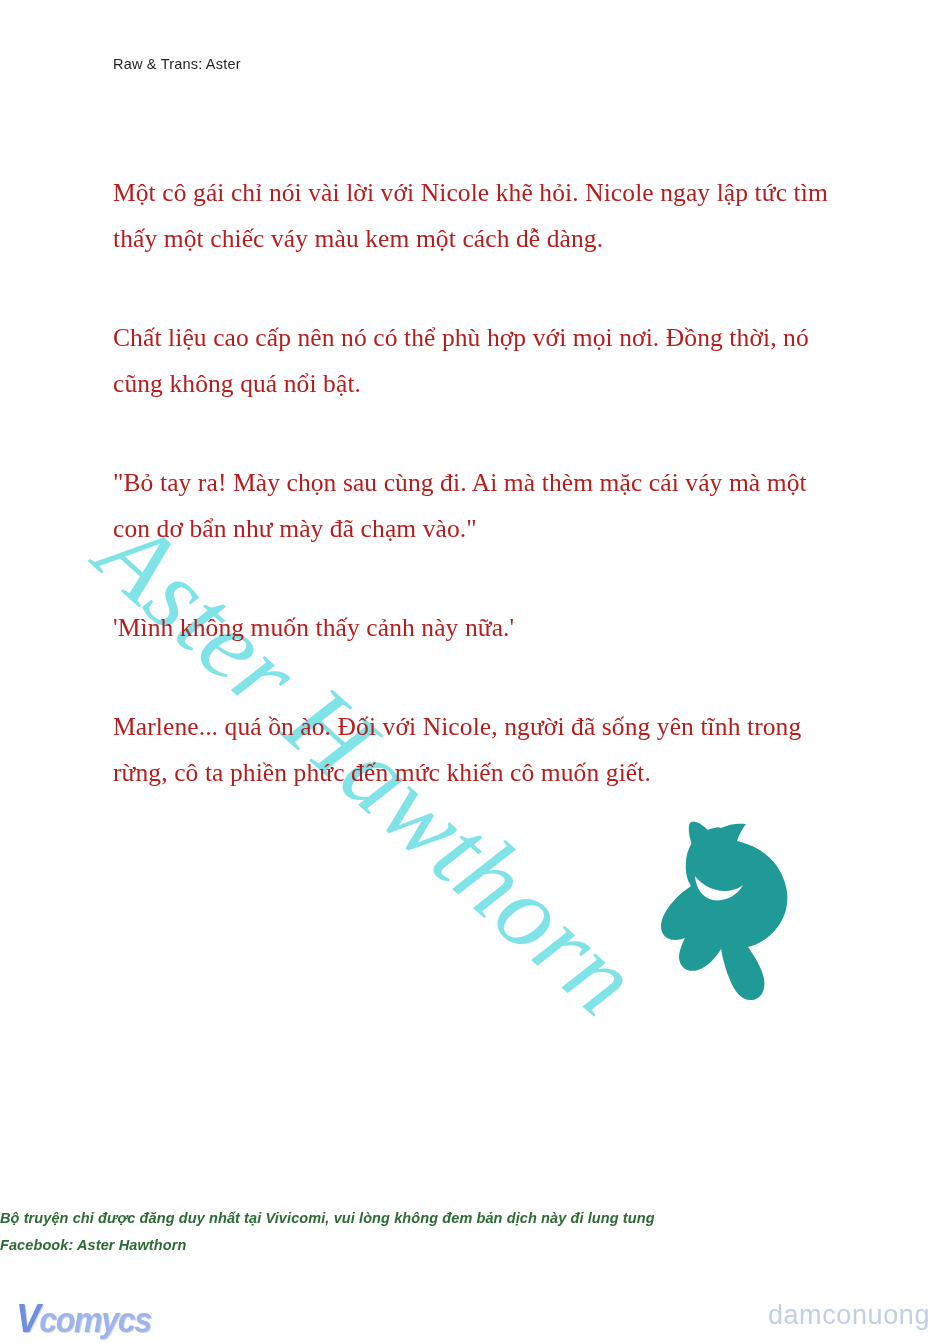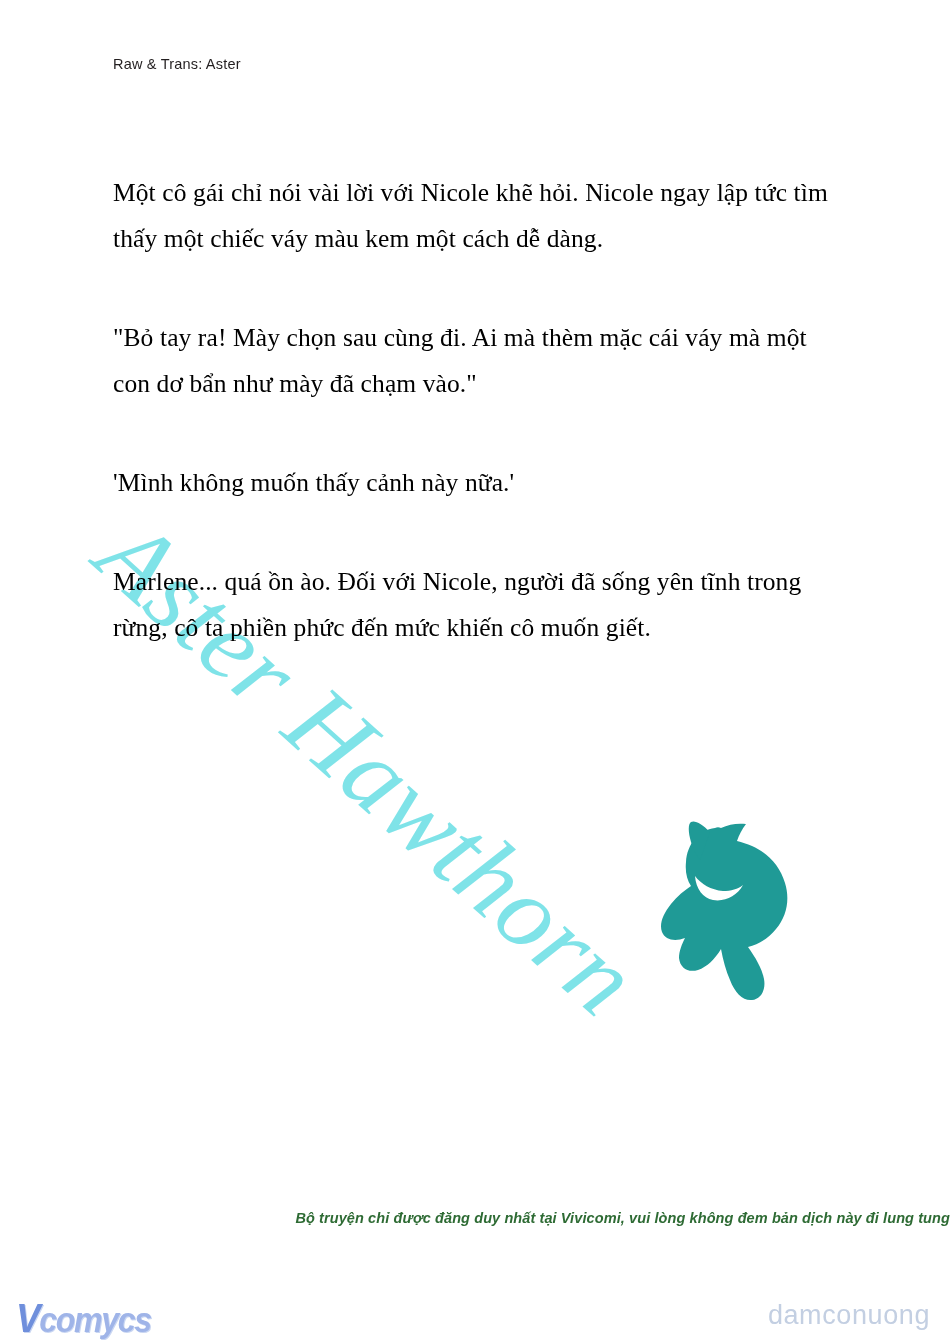--- a/index.html
+++ b/index.html
@@ -74,33 +74,33 @@
     position: absolute;
     left: 113px;
     top: 170px;
     width: 725px;
     z-index: 4;
   }
   .para {
     font-family: "Liberation Serif", serif;
     font-size: 25.5px;
     line-height: 46px;
-    color: #000000;
+    color: #b91c1c;
     margin: 0 0 53px 0;
     letter-spacing: 0.1px;
   }
   .para:last-child { margin-bottom: 0; }
 
   
   .footer-note {
     position: absolute;
-    left: 16px;
+    left: 0;
     right: 0;
     top: 1205px;
-    text-align: right;
+    text-align: left;
     z-index: 4;
   }
   .footer-note .fline {
     font-family: "Liberation Sans", sans-serif;
     font-weight: bold;
     font-style: italic;
     font-size: 14.5px;
     color: #2e6b34;
     line-height: 27px;
     letter-spacing: 0.1px;
@@ -182,26 +182,28 @@
         M40,56
         C46,64 56,70 68,71
         C76,71 83,69 88,65
         C82,76 70,82 58,80
         C48,78 41,69 40,56 Z"></path>
     </svg>
   </div>
 
   <div class="content">
     <p class="para">Một cô gái chỉ nói vài lời với Nicole khẽ hỏi. Nicole ngay lập tức tìm thấy một chiếc váy màu kem một cách dễ dàng.</p>
+    <p class="para">Chất liệu cao cấp nên nó có thể phù hợp với mọi nơi. Đồng thời, nó cũng không quá nổi bật.</p>
     <p class="para">"Bỏ tay ra! Mày chọn sau cùng đi. Ai mà thèm mặc cái váy mà một con dơ bẩn như mày đã chạm vào."</p>
     <p class="para">'Mình không muốn thấy cảnh này nữa.'</p>
     <p class="para">Marlene... quá ồn ào. Đối với Nicole, người đã sống yên tĩnh trong rừng, cô ta phiền phức đến mức khiến cô muốn giết.</p>
   </div>
 
   <div class="footer-note">
     <div class="fline">Bộ truyện chỉ được đăng duy nhất tại Vivicomi, vui lòng không đem bản dịch này đi lung tung</div>
+    <div class="fline">Facebook: Aster Hawthorn</div>
   </div>
 
   <div class="brand-logo"><span class="v-mark">V</span><span>comycs</span></div>
 
   <div class="watermark-corner">damconuong</div>
 
 </div>
 
 </body></html>

